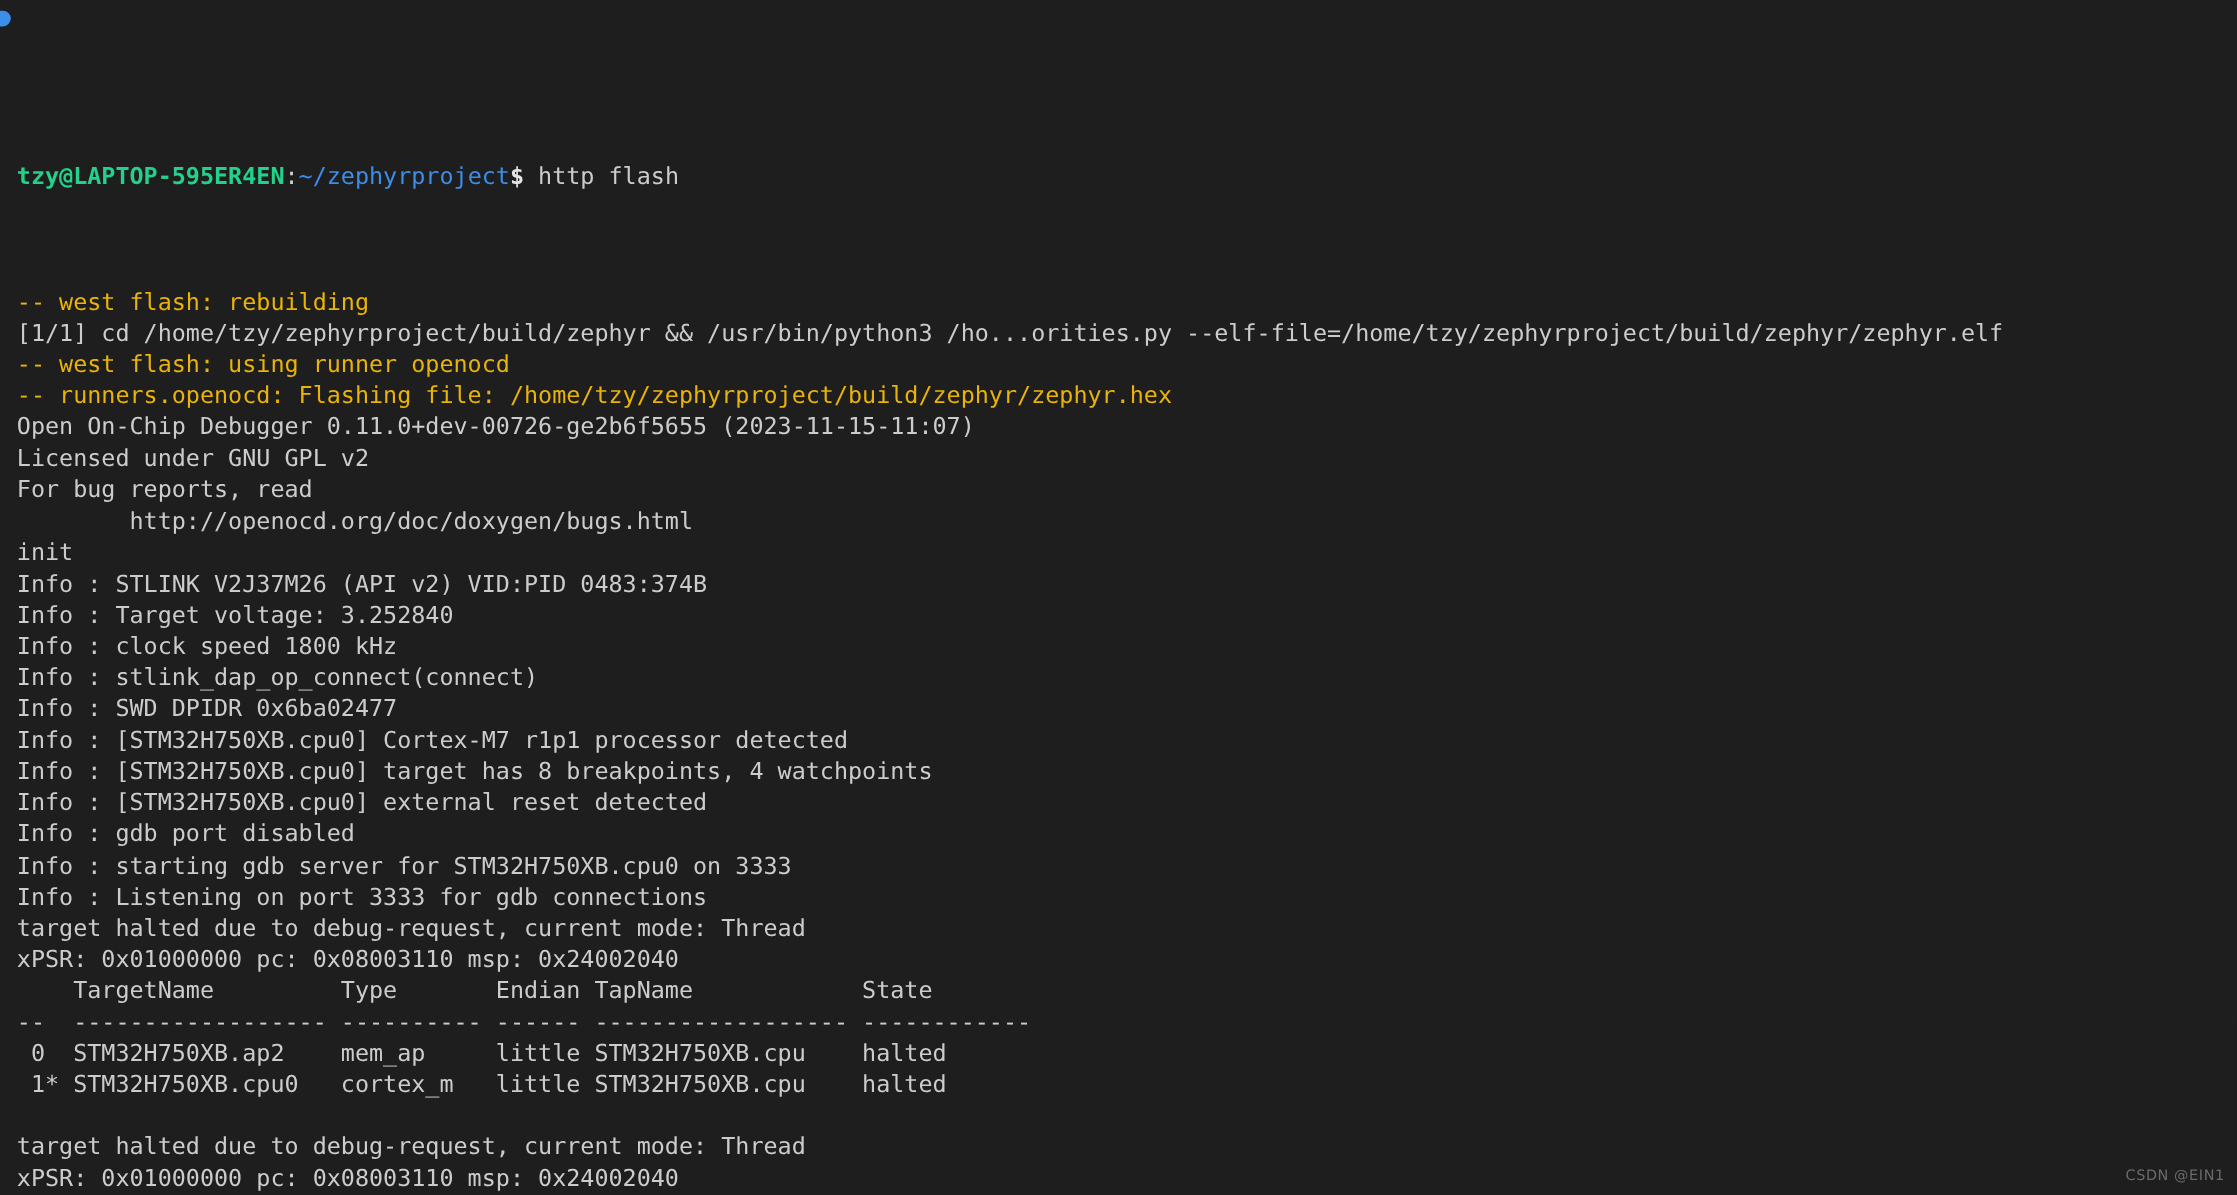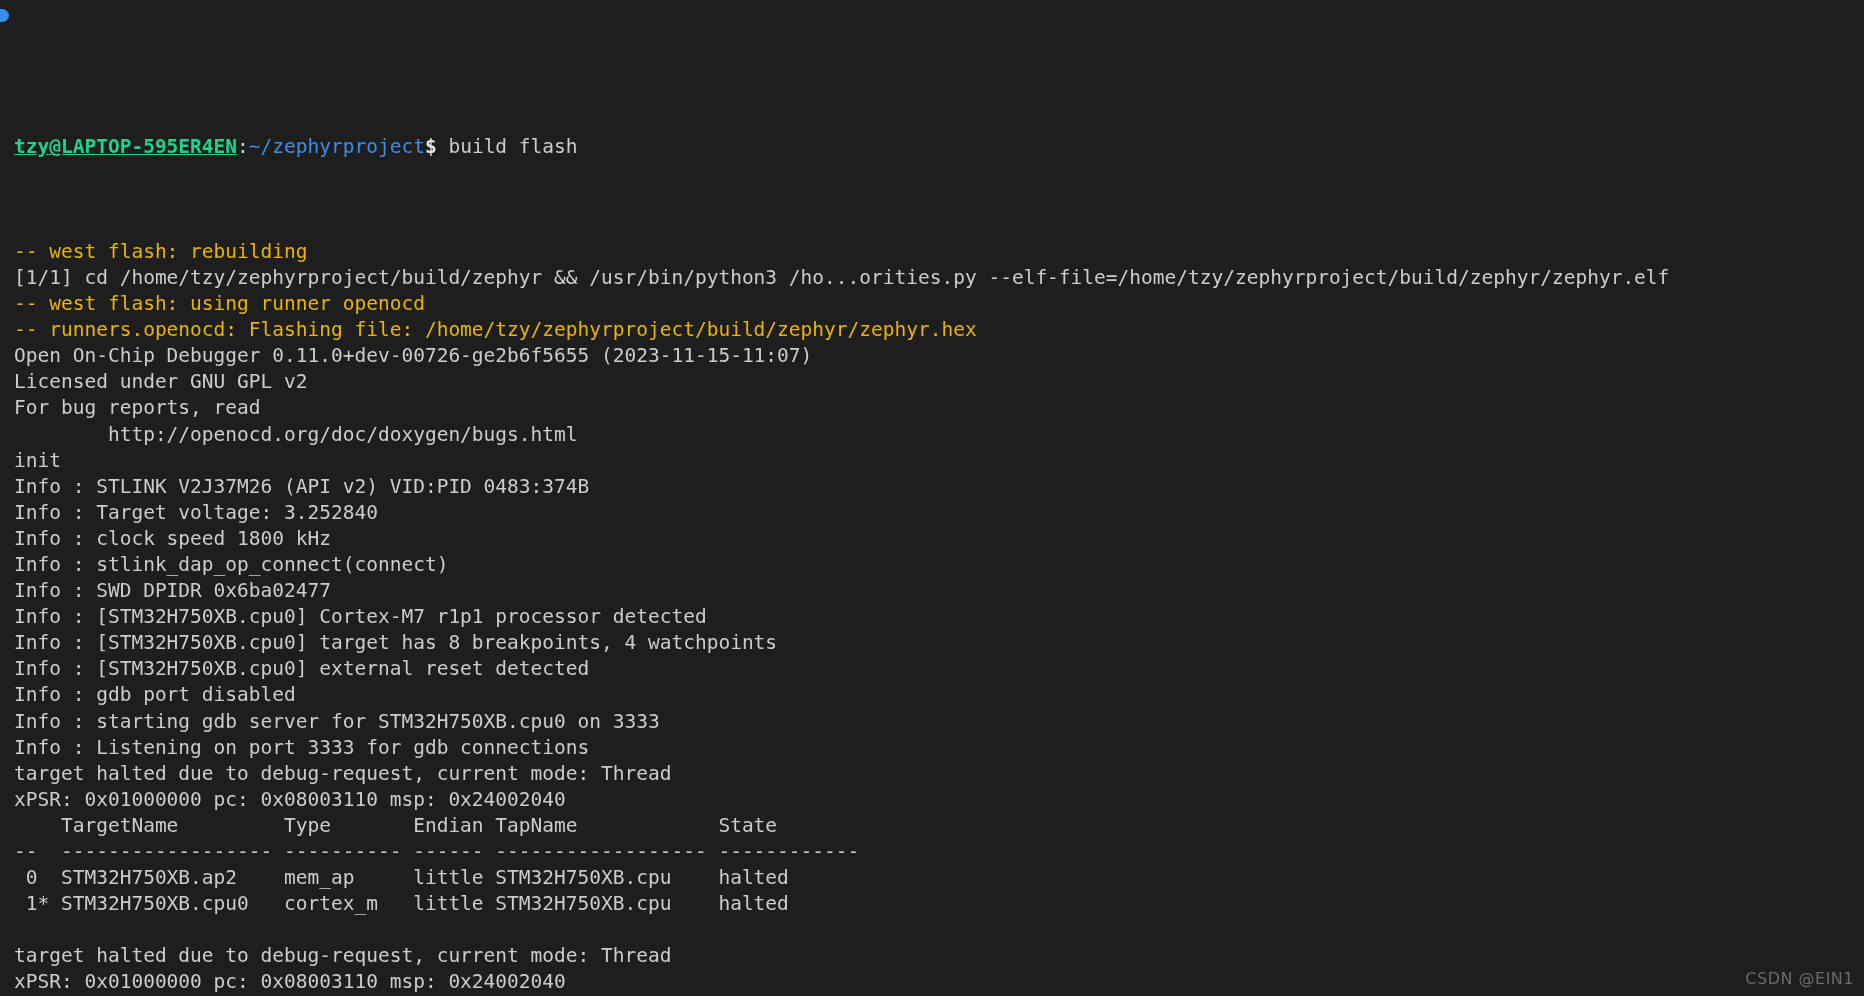--- a/index.html
+++ b/index.html
@@ -24,49 +24,49 @@
     position: relative;
     white-space: pre;
     letter-spacing: 0px;
   }
   .line {
     white-space: pre;
     min-height: 26.1px;
   }
   .seg { white-space: pre; }
   .c-green     { color: #eab308; }
-  .c-green-b   { color: #23d18b; font-weight: bold; text-decoration: underline; }
+  .c-green-b   { color: #23d18b; font-weight: bold; }
   .c-blue-b    { color: #3b8eea; font-weight: normal; }
   .c-white     { color: #cccccc; }
   .c-white-b   { color: #e5e5e5; font-weight: bold; }
   .prompt-dot {
     position: absolute;
     left: 0px;
     top: 9px;
     width: 9px;
     height: 13px;
     background: #3b8eea;
     border-radius: 0 7px 7px 0;
   }
   #watermark {
     position: absolute;
     right: 10px;
     bottom: 4px;
     font-family: "DejaVu Sans", "Liberation Sans", sans-serif;
-    font-size: 16px;
+    font-size: 12px;
     color: #6a6a6a;
     letter-spacing: 0.5px;
     white-space: pre;
   }
 </style>
 </head>
 <body>
 
 <div id="terminal">
 
   <div class="prompt-dot"></div>
 
-  <div class="line"><span class="seg c-green-b">tzy@LAPTOP-595ER4EN</span><span class="seg c-white">:</span><span class="seg c-blue-b">~/zephyrproject</span><span class="seg c-white-b">$</span><span class="seg c-white"> build flash</span></div>
+  <div class="line"><span class="seg c-green-b">tzy@LAPTOP-595ER4EN</span><span class="seg c-white">:</span><span class="seg c-blue-b">~/zephyrproject</span><span class="seg c-white-b">$</span><span class="seg c-white"> http flash</span></div>
 
   <div id="output"><div class="line"><span class="seg c-green">-- west flash: rebuilding</span></div><div class="line"><span class="seg c-white">[1/1] cd /home/tzy/zephyrproject/build/zephyr &amp;&amp; /usr/bin/python3 /ho...orities.py --elf-file=/home/tzy/zephyrproject/build/zephyr/zephyr.elf</span></div><div class="line"><span class="seg c-green">-- west flash: using runner openocd</span></div><div class="line"><span class="seg c-green">-- runners.openocd: Flashing file: /home/tzy/zephyrproject/build/zephyr/zephyr.hex</span></div><div class="line"><span class="seg c-white">Open On-Chip Debugger 0.11.0+dev-00726-ge2b6f5655 (2023-11-15-11:07)</span></div><div class="line"><span class="seg c-white">Licensed under GNU GPL v2</span></div><div class="line"><span class="seg c-white">For bug reports, read</span></div><div class="line"><span class="seg c-white">        http://openocd.org/doc/doxygen/bugs.html</span></div><div class="line"><span class="seg c-white">init</span></div><div class="line"><span class="seg c-white">Info : STLINK V2J37M26 (API v2) VID:PID 0483:374B</span></div><div class="line"><span class="seg c-white">Info : Target voltage: 3.252840</span></div><div class="line"><span class="seg c-white">Info : clock speed 1800 kHz</span></div><div class="line"><span class="seg c-white">Info : stlink_dap_op_connect(connect)</span></div><div class="line"><span class="seg c-white">Info : SWD DPIDR 0x6ba02477</span></div><div class="line"><span class="seg c-white">Info : [STM32H750XB.cpu0] Cortex-M7 r1p1 processor detected</span></div><div class="line"><span class="seg c-white">Info : [STM32H750XB.cpu0] target has 8 breakpoints, 4 watchpoints</span></div><div class="line"><span class="seg c-white">Info : [STM32H750XB.cpu0] external reset detected</span></div><div class="line"><span class="seg c-white">Info : gdb port disabled</span></div><div class="line"><span class="seg c-white">Info : starting gdb server for STM32H750XB.cpu0 on 3333</span></div><div class="line"><span class="seg c-white">Info : Listening on port 3333 for gdb connections</span></div><div class="line"><span class="seg c-white">target halted due to debug-request, current mode: Thread</span></div><div class="line"><span class="seg c-white">xPSR: 0x01000000 pc: 0x08003110 msp: 0x24002040</span></div><div class="line"><span class="seg c-white">    TargetName         Type       Endian TapName            State       </span></div><div class="line"><span class="seg c-white">--  ------------------ ---------- ------ ------------------ ------------</span></div><div class="line"><span class="seg c-white"> 0  STM32H750XB.ap2    mem_ap     little STM32H750XB.cpu    halted</span></div><div class="line"><span class="seg c-white"> 1* STM32H750XB.cpu0   cortex_m   little STM32H750XB.cpu    halted</span></div><div class="line"><span class="seg c-white"></span></div><div class="line"><span class="seg c-white">target halted due to debug-request, current mode: Thread</span></div><div class="line"><span class="seg c-white">xPSR: 0x01000000 pc: 0x08003110 msp: 0x24002040</span></div><div class="line"></div></div>
 
   <div id="watermark">CSDN @EIN1</div>
 </div>
 
 </body></html>

